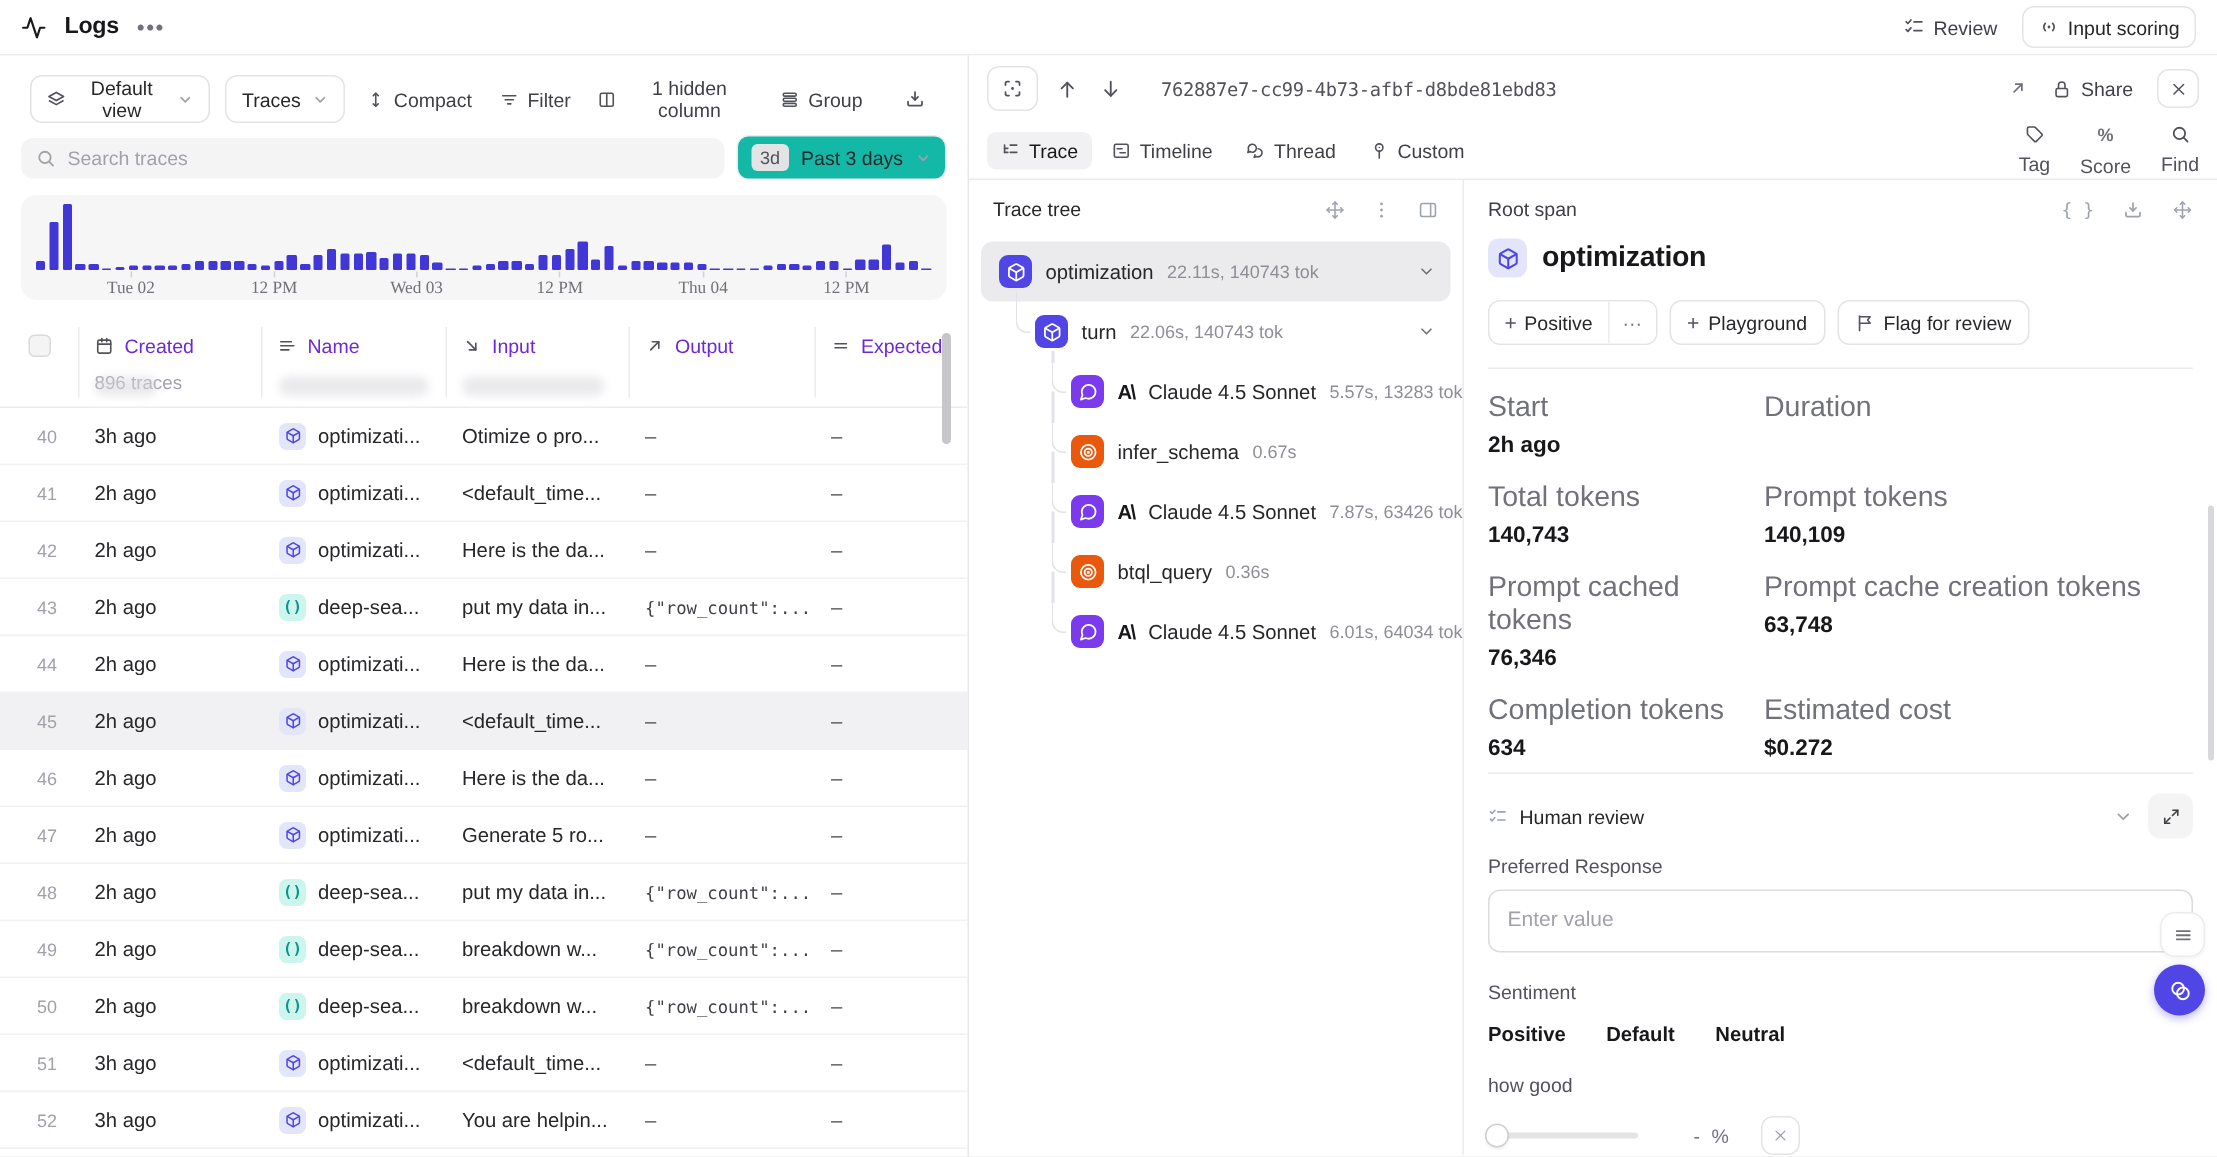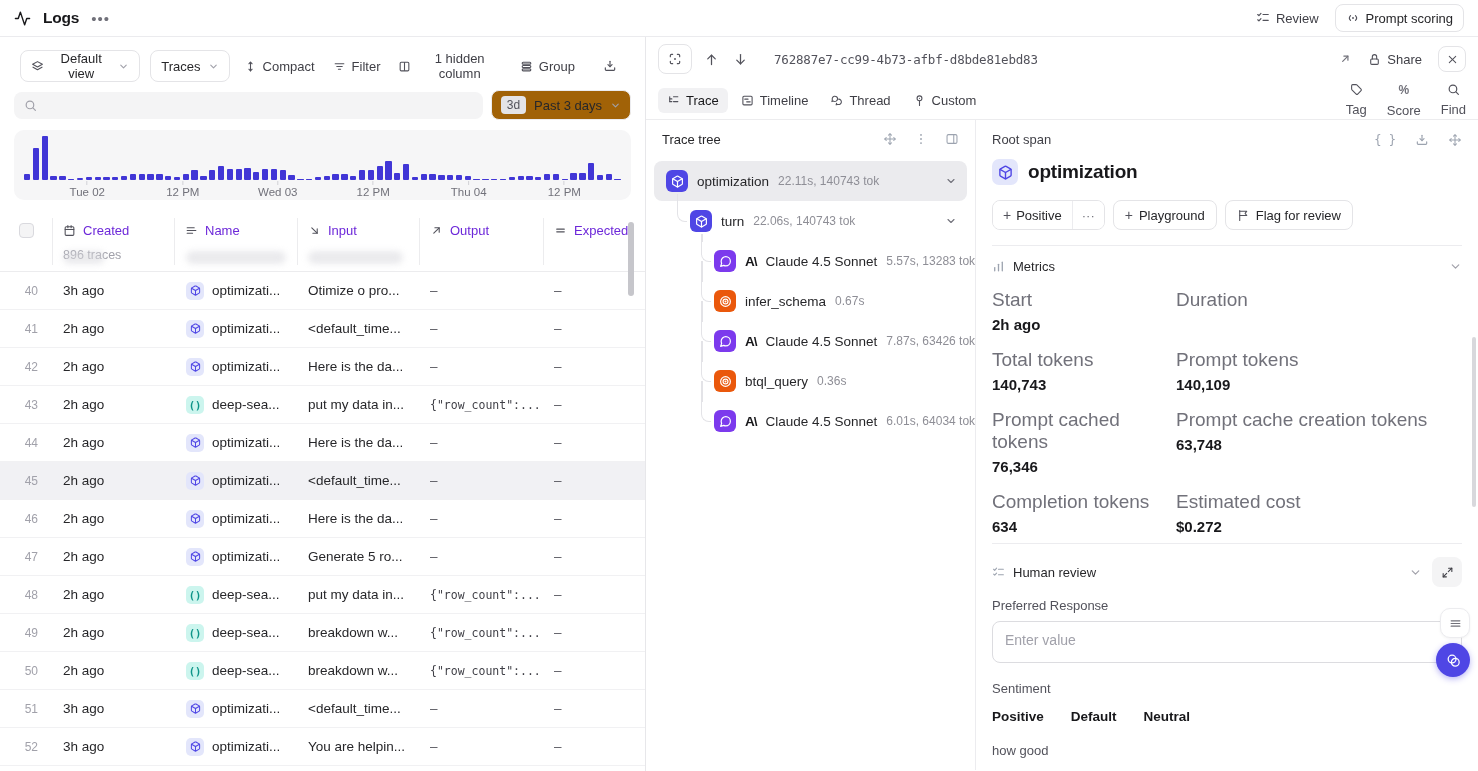--- a/index.html
+++ b/index.html
@@ -25,29 +25,29 @@
   .toolbar { display:flex; align-items:center; gap:10px; margin:13px 20px 0; }
   .select-btn { display:flex; align-items:center; gap:7px; height:32px; border:1px solid #e4e4e7; border-radius:8px; padding:0 10px; font-size:13px; color:#27272a; background:#fff; cursor:pointer; }
   .flat-btn { display:flex; align-items:center; gap:6px; font-size:13px; color:#3f3f46; background:none; border:none; cursor:pointer; padding:0 4px; }
   .toolbar .spacer { flex:1; }
   .chev { color:#a1a1aa; }
 
   .search-row { display:flex; align-items:center; gap:8px; margin:8px 14px 0; }
   .search-box { flex:1; display:flex; align-items:center; gap:8px; background:#f4f4f5; border-radius:8px; height:27px; padding:0 10px; }
   .search-box input { border:none; outline:none; background:transparent; font-size:13px; color:#18181b; width:100%; font-family:"Liberation Sans",sans-serif; }
   .search-box input::placeholder { color:#a1a1aa; }
-  .range-select { display:flex; align-items:center; gap:8px; height:30px; border:1px solid #ececef; border-radius:8px; padding:0 9px; cursor:pointer; background:#a16207; }
+  .range-select { display:flex; align-items:center; gap:8px; height:30px; border:1px solid #ececef; border-radius:8px; padding:0 9px; cursor:pointer; background:#14b8a6; }
   .range-badge { background:#e4e4e7; color:#52525b; border-radius:4px; font-size:12px; padding:2px 6px; }
   .range-label { font-size:13px; color:#27272a; }
 
   .hist-card { position:relative; margin:10px 14px 0; height:70px; background:#f6f6f7; border-radius:10px; }
   .hist-bars { position:absolute; left:10px; right:10px; top:8px; bottom:20px; display:flex; align-items:flex-end; gap:2.5px; }
   .bar { flex:1; background:#4136d6; border-radius:1px; min-height:1px; }
   .hist-axis { position:absolute; left:10px; right:10px; top:0; bottom:0; pointer-events:none; }
-  .hist-tick { position:absolute; bottom:2px; transform:translateX(-50%); display:flex; flex-direction:column; align-items:center; gap:1px; }
+  .hist-tick { position:absolute; bottom:2px; transform:translateX(-50%); display:flex; flex-direction:column; align-items:center; gap:1px;font-family:Liberation Serif, serif; }
   .tick-mark { width:1px; height:4px; background:#d1d1d6; }
   .tick-text { font-size:11.5px; color:#71717a; white-space:nowrap; }
 
   
   .tbl-head { position:relative; margin-top:14px; height:58px; border-bottom:1px solid #ececee; }
   .head-row { display:grid; grid-template-columns:52px 122px 123px 122px 124px 1fr; align-items:center; height:32px; }
   .hcell { display:flex; align-items:center; gap:7px; font-size:13px; color:#6d28d9; padding-left:11px; }
   .hcell.first { justify-content:center; padding-left:0; }
   .checkbox { width:15px; height:15px; border:1px solid #d9d9de; border-radius:4px; background:#f4f4f5; cursor:pointer; }
   .count-label { font-size:12.5px; color:#a1a1aa; padding-left:63px; margin-top:2px; }
@@ -83,21 +83,21 @@
   .dtab { display:flex; align-items:center; gap:6px; font-size:13px; color:#3f3f46; padding:5px 9px; border-radius:6px; cursor:pointer; background:none; border:none; }
   .dtab.active { background:#f1f1f3; color:#18181b; font-weight:500; }
   .dt-right { margin-left:auto; display:flex; align-items:center; gap:20px; }
   .dt-tool { display:flex; align-items:center; gap:6px; font-size:13px; color:#52525b; cursor:pointer;flex-direction:column; }
   .pct { font-size:12px; font-weight:600; color:#71717a; }
 
   .detail-body { display:flex; height:calc(734px - 84px); }
 
   
   .tree-pane { width:330px; flex:none; border-right:1px solid #ececef; padding:12px 8px 0; }
-  .tree-head { display:flex; align-items:flex-start; padding:0 8px 14px; }
+  .tree-head { display:flex; align-items:flex-end; padding:0 8px 14px; }
   .tree-title { font-size:13px; color:#27272a; }
   .tree-head .th-icons { margin-left:auto; display:flex; gap:17px; color:#9ca3af; }
   .tree-head .th-icons .ic { color:#9ca3af; cursor:pointer; }
   .tree-list { position:relative; }
   .tree-row { position:relative; height:40px; display:flex; align-items:center; gap:9px; border-radius:8px; padding-right:10px; cursor:pointer; }
   .tree-row.selected { background:#ebebee; }
   .tree-row.d0 { padding-left:12px; }
   .tree-row.d1 { padding-left:36px; }
   .tree-row.d2 { padding-left:60px; }
   .tree-row.d1::before { content:""; position:absolute; left:23px; top:-7px; width:9px; height:27px; border-left:1.5px solid #e3e3e7; border-bottom:1.5px solid #e3e3e7; border-bottom-left-radius:8px; }
@@ -186,21 +186,21 @@
         <span>Review</span>
       </span>
       <button class="btn-outline">
         <span class="ic">
           <svg width="14" height="14" viewBox="0 0 24 24" fill="none" stroke="currentColor" stroke-width="2" stroke-linecap="round">
               <circle cx="12" cy="12" r="1.6" fill="currentColor" stroke="none"></circle>
               <path d="M16.2 7.8a6 6 0 0 1 0 8.4"></path>
               <path d="M7.8 16.2a6 6 0 0 1 0-8.4"></path>
             </svg>
         </span>
-        <span>Prompt scoring</span>
+        <span>Input scoring</span>
       </button>
     </div>
   </div>
 
   <div class="main">
 
     <div class="left-panel">
 
       <div class="toolbar">
         <button class="select-btn">
@@ -277,20 +277,21 @@
       </div>
 
       <div class="search-row">
         <div class="search-box">
           <span class="ic">
               <svg width="13" height="13" viewBox="0 0 24 24" fill="none" stroke="#a1a1aa" stroke-width="2.2" stroke-linecap="round">
                 <circle cx="11" cy="11" r="7"></circle>
                 <line x1="16.5" y1="16.5" x2="21" y2="21"></line>
               </svg>
             </span>
+          <input type="text" placeholder="Search traces" style="">
         </div>
         <div class="range-select">
           <span class="range-badge">3d</span>
           <span class="range-label">Past 3 days</span>
           <span class="ic chev">
               <svg width="11" height="11" viewBox="0 0 24 24" fill="none" stroke="currentColor" stroke-width="2.4" stroke-linecap="round" stroke-linejoin="round">
                 <polyline points="6 9 12 15 18 9"></polyline>
               </svg>
             </span>
         </div>
@@ -987,37 +988,20 @@
                     <path d="M5 3v18"></path>
                     <path d="M5 4h13l-3 4 3 4H5"></path>
                   </svg>
                 </span>
               <span>Flag for review</span>
             </button>
           </div>
 
           <div class="hdiv"></div>
 
-          <div class="sect-head">
-            <span class="ic">
-                <svg width="13" height="13" viewBox="0 0 24 24" fill="none" stroke="#9ca3af" stroke-width="2.4" stroke-linecap="round">
-                  <line x1="5" y1="20" x2="5" y2="14"></line>
-                  <line x1="12" y1="20" x2="12" y2="8"></line>
-                  <line x1="19" y1="20" x2="19" y2="4"></line>
-                </svg>
-              </span>
-            <span class="sect-title">Metrics</span>
-            <span class="sh-right">
-              <span class="ic chev">
-                  <svg width="13" height="13" viewBox="0 0 24 24" fill="none" stroke="currentColor" stroke-width="2.2" stroke-linecap="round" stroke-linejoin="round">
-                    <polyline points="6 9 12 15 18 9"></polyline>
-                  </svg>
-                </span>
-            </span>
-          </div>
           <div class="metrics-grid">
 
           <div class="metric">
                 <div class="m-label">Start</div>
                 <div class="m-value">2h ago</div>
               </div>
               <div class="metric">
                 <div class="m-label">Duration</div>
               </div>
               <div class="metric">

